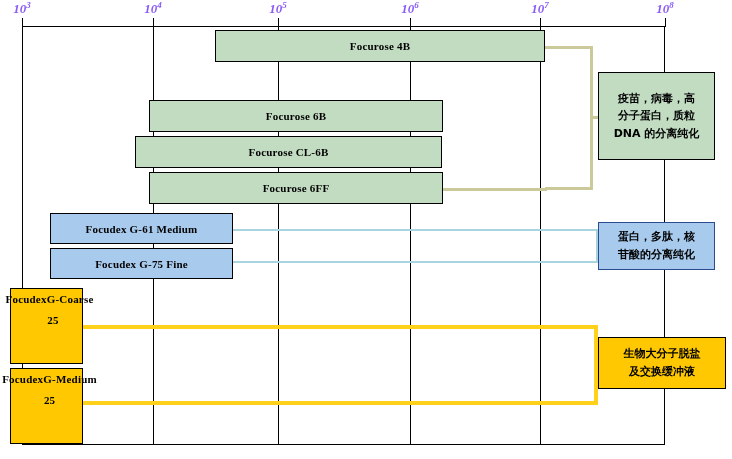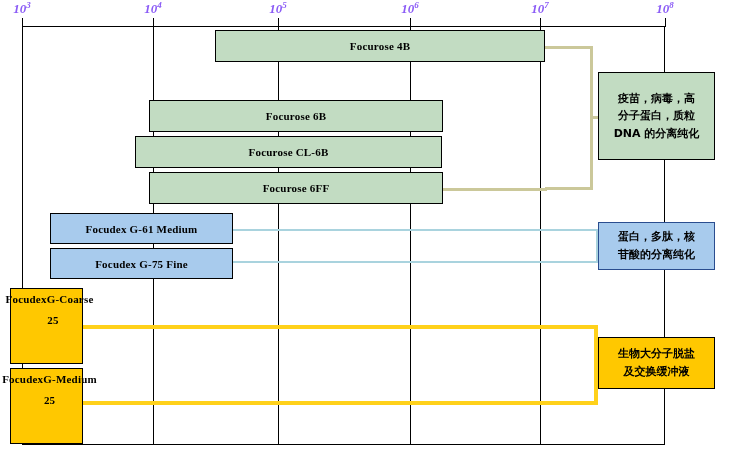--- a/index.html
+++ b/index.html
@@ -189,18 +189,18 @@
     <span>疫苗，病毒，高</span>
     <span>分子蛋白，质粒</span>
     <span>DNA 的分离纯化</span>
   </div>
 
   <div class="callout blue-box" style="left:598px;top:222px;width:117px;height:48px;">
     <span>蛋白，多肽，核</span>
     <span>苷酸的分离纯化</span>
   </div>
 
-  <div class="callout yellow-box" style="left:598px;top:337px;width:117px;height:52px;text-align:center;">
+  <div class="callout yellow-box" style="left:598px;top:337px;width:128px;height:52px;text-align:center;">
     <span>生物大分子脱盐</span>
     <span>及交换缓冲液</span>
   </div>
 
 </div>
 
 </body></html>

